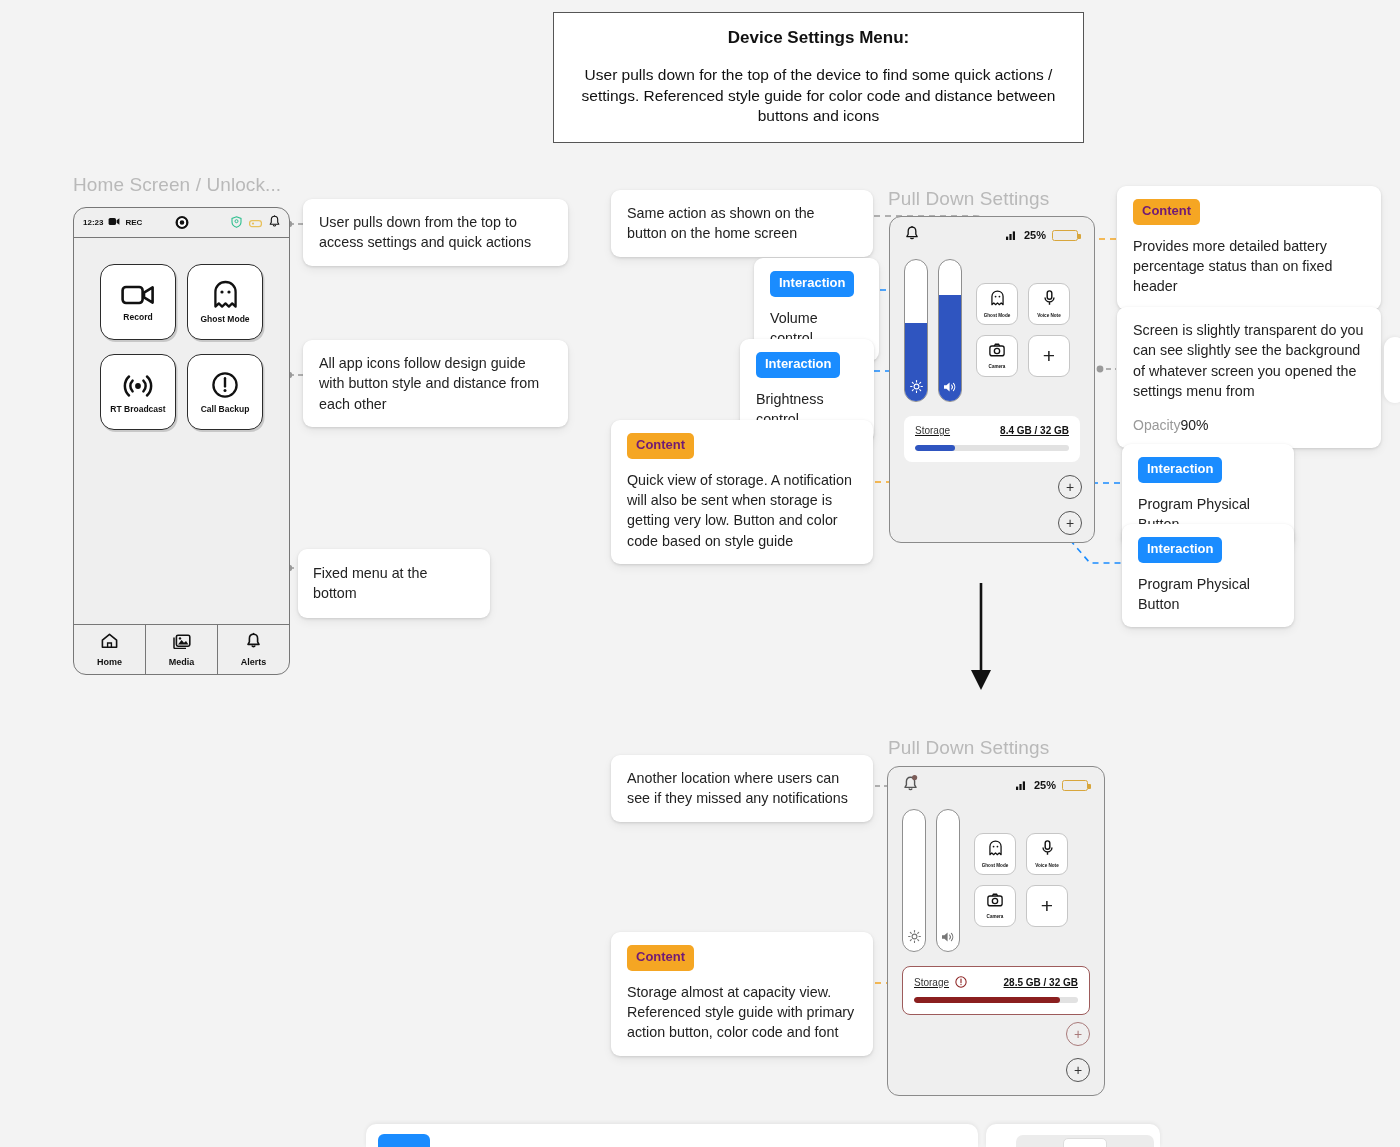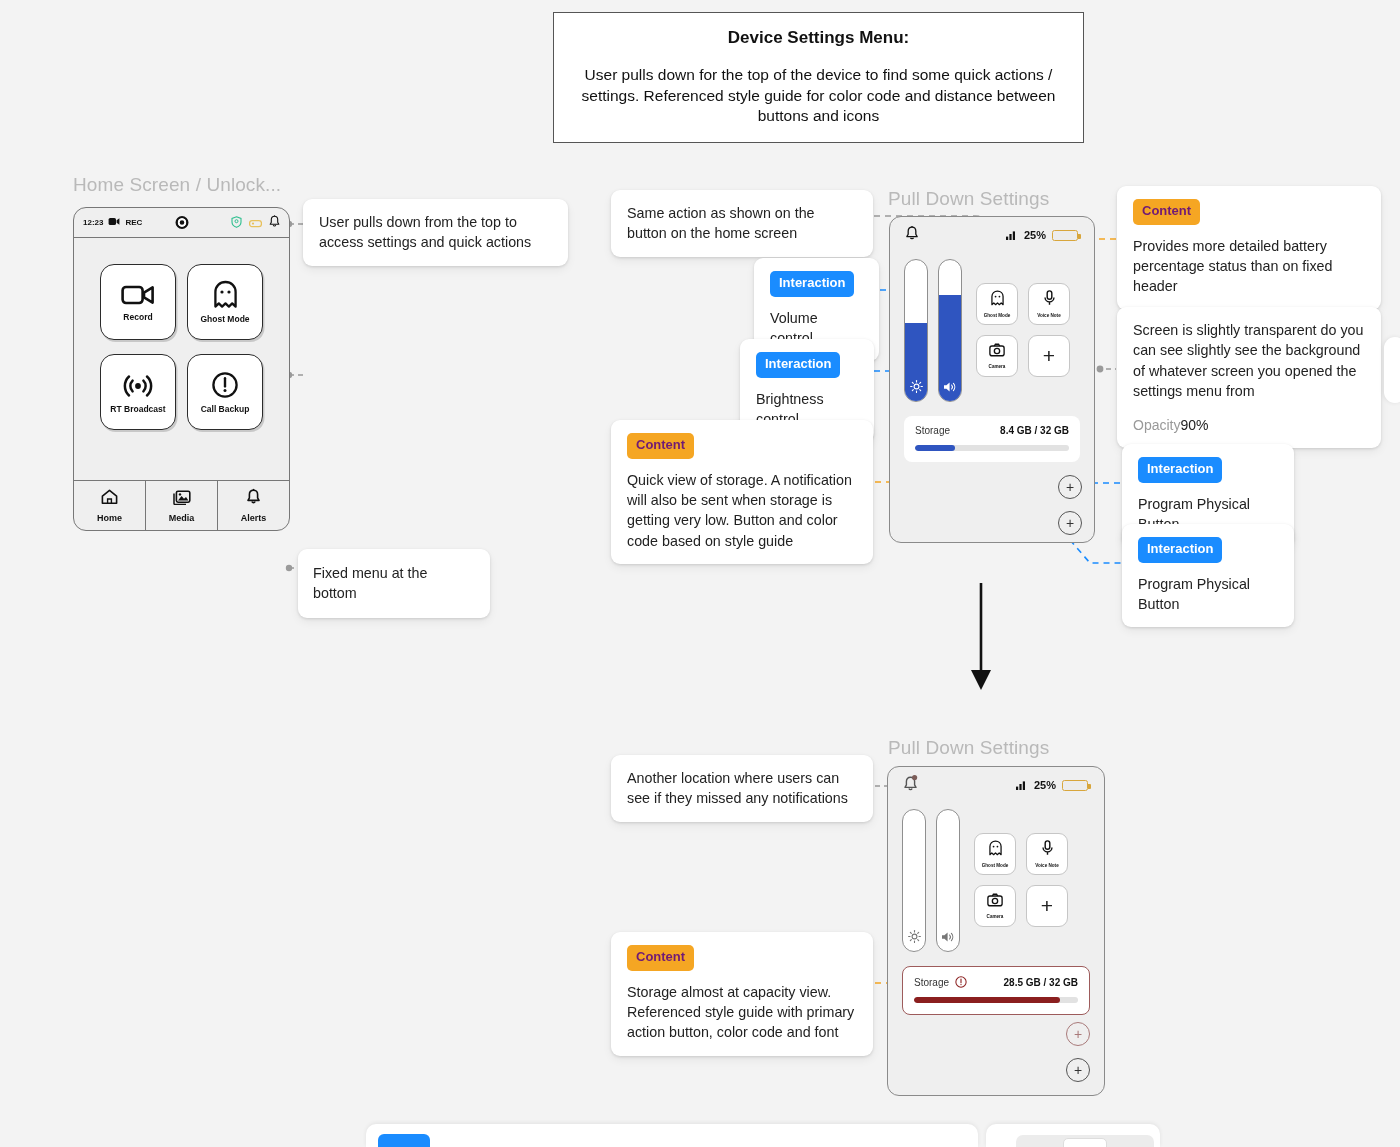--- a/index.html
+++ b/index.html
@@ -45,21 +45,21 @@
   .badge.interaction { background: #1a8cff; }
   .badge.content { background: #f5a623; color: #701a75; }
   .note .opacity-row {
     margin-top: 13px; font-size: 14px; display: flex; 
   }
   .note .opacity-row .k { color: #999; }
   .note .opacity-row .v { color: #222; }
 
   
   .phone {
-    left: 73px; top: 207px; width: 217px; height: 324px;
+    left: 73px; top: 207px; width: 217px; height: 468px;
     background: #efefef; border: 1.3px solid #777; border-radius: 13px;
   }
   .phone-status {
     height: 30px; border-bottom: 1.2px solid #777;
     display: flex; align-items: center; padding: 0 9px;
     position: relative;
   }
   .ps-left { display: flex; align-items: center; gap: 5px; font-size: 8px; font-weight: bold; color: #111; }
   .ps-center { position: absolute; left: 50%; transform: translateX(-50%); }
   .ps-right { margin-left: auto; display: flex; align-items: center; gap: 7px; }
@@ -132,21 +132,21 @@
     display: flex; flex-direction: column; align-items: center; justify-content: center;
   }
   .qbtn .lbl { font-size: 4.6px; font-weight: bold; color: #111; margin-top: 3px; }
   .qbtn.plus { font-size: 21px; color: #222; font-weight: 300; }
 
   .storage-card {
     margin: 14px 14px 0 14px; background: #fff; border-radius: 8px;
     padding: 9px 11px 11px;
   }
   .storage-card.warn { border: 1.3px solid #9d5b5b; }
-  .storage-row { display: flex; align-items: center; font-size: 10px; font-weight: bold; color: #111; }
+  .storage-row { display: flex; align-items: center; font-size: 10px; font-weight: bold; color: #111; text-decoration: underline; }
   .storage-row .lbl { font-weight: normal; color: #333; }
   .storage-row .val { margin-left: auto; }
   .bar-track { margin-top: 9px; height: 6px; border-radius: 3px; background: #e2e2e2; overflow: hidden; }
   .bar-fill { height: 100%; border-radius: 3px; }
 
   .phys-btns { position: absolute; right: 14px; }
   .phys-btn {
     width: 24px; height: 24px; border-radius: 50%;
     border: 1.2px solid #555; background: transparent;
     display: flex; align-items: center; justify-content: center;
@@ -337,20 +337,23 @@
               <path d="M7.5 0.9 V2.3" stroke="#111" stroke-width="1.6"></path>
             </svg>
         </span>
         <span class="lbl">Alerts</span>
       </div>
     </div>
   </div>
 
   <div class="abs note" style="left:303px; top:199px; width:265px;">
     <div>User pulls down from the top to access settings and quick actions</div>
+  </div>
+  <div class="abs note" style="left:303px; top:340px; width:265px;">
+    <div>All app icons follow design guide with button style and distance from each other</div>
   </div>
   <div class="abs note" style="left:298px; top:549px; width:192px; padding:14px 15px;">
     <div>Fixed menu at the bottom</div>
   </div>
 
   <div class="abs note" style="left:611px; top:190px; width:262px;">
     <div>Same action as shown on the button on the home screen</div>
   </div>
   <div class="abs note" style="left:754px; top:258px; width:125px;">
     <span class="badge interaction">Interaction</span>

